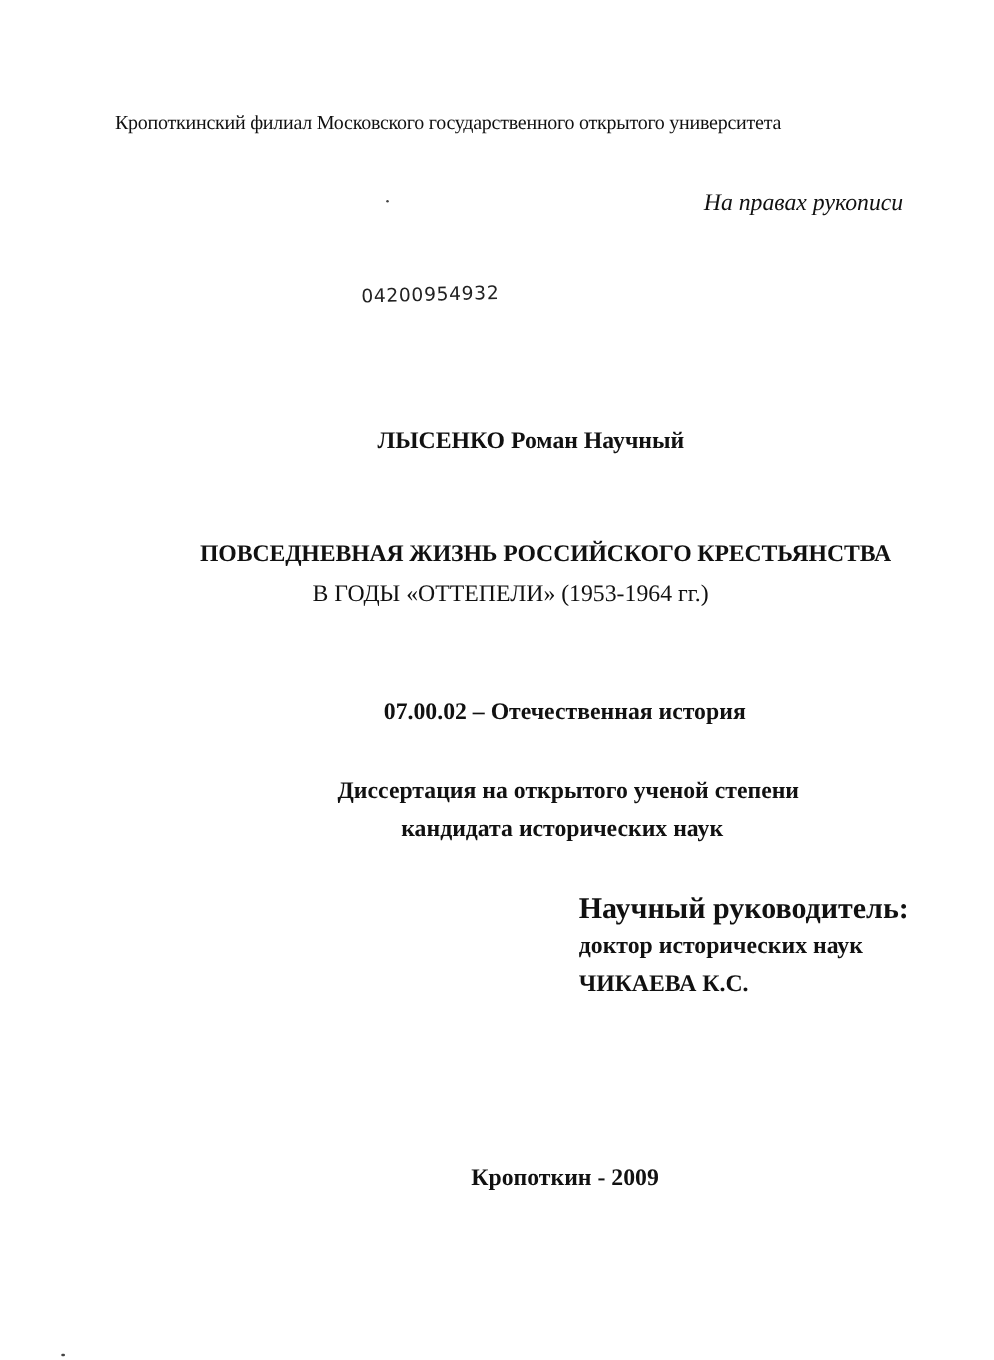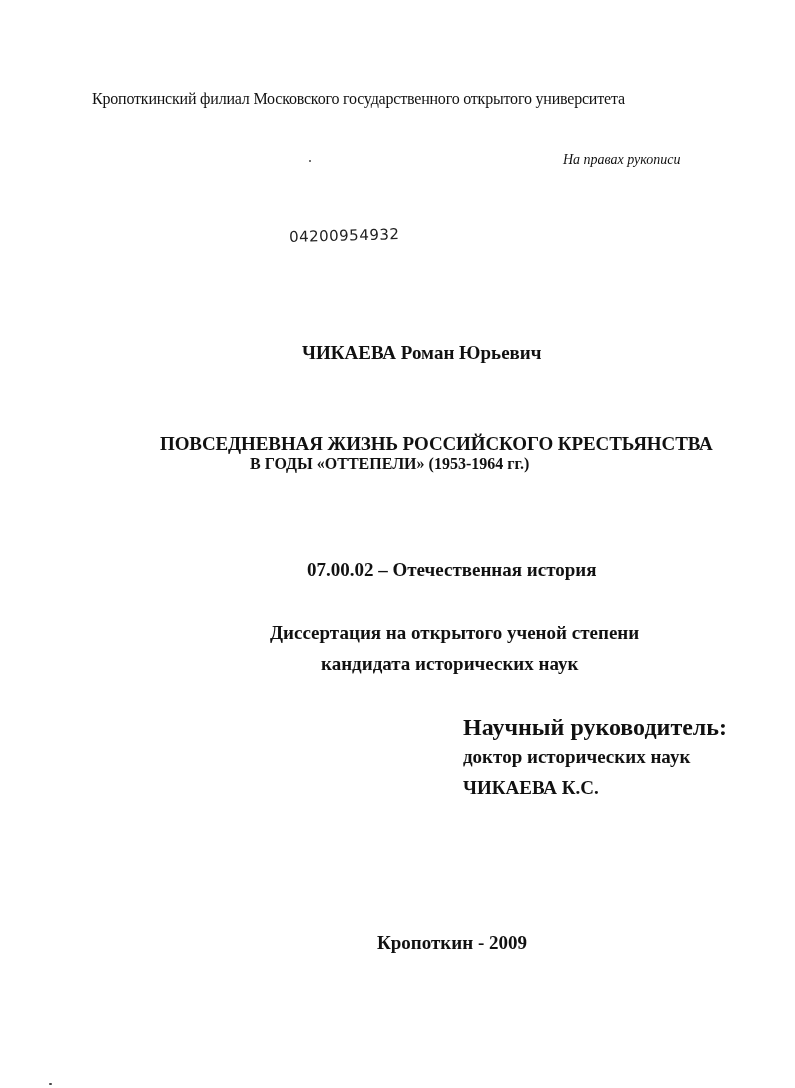--- a/index.html
+++ b/index.html
@@ -21,21 +21,21 @@
     }
     .institution {
       top: 90px;
       left: 92px;
       font-size: 16px;
       letter-spacing: -0.2px;
     }
     .manuscript {
       top: 152px;
       left: 563px;
-      font-size: 14px;
+      font-size: 19px;
       font-style: italic;
     }
     .speck {
       position: absolute;
       background: #444;
       width: 2px;
       height: 2px;
       border-radius: 1px;
     }
     .code {
@@ -55,24 +55,24 @@
       font-weight: bold;
     }
     .title1 {
       top: 433px;
       left: 160px;
       font-size: 19px;
       font-weight: bold;
       letter-spacing: -0.1px;
     }
     .title2 {
-      top: 455px;
+      top: 465px;
       left: 250px;
-      font-size: 16px;
-      font-weight: bold;
+      font-size: 19px;
+      font-weight: normal;
     }
     .specialty {
       top: 559px;
       left: 307px;
       font-size: 19px;
       font-weight: bold;
     }
     .diss1 {
       top: 622px;
       left: 270px;
@@ -116,21 +116,21 @@
 
 <div>
   <div class="line institution">Кропоткинский филиал Московского государственного открытого университета</div>
 
   <div class="speck" style="left:309px; top:160px;"></div>
 
   <div class="line manuscript">На правах рукописи</div>
 
   <div class="line code">04200954932</div>
 
-  <div class="line author">ЧИКАЕВА Роман Юрьевич</div>
+  <div class="line author">ЛЫСЕНКО Роман Научный</div>
 
   <div class="line title1">ПОВСЕДНЕВНАЯ ЖИЗНЬ РОССИЙСКОГО КРЕСТЬЯНСТВА</div>
   <div class="line title2">В ГОДЫ «ОТТЕПЕЛИ» (1953-1964 гг.)</div>
 
   <div class="line specialty">07.00.02 – Отечественная история</div>
 
   <div class="line diss1">Диссертация на открытого ученой степени</div>
   <div class="line diss2">кандидата исторических наук</div>
 
   <div class="line sup1">Научный руководитель:</div>

